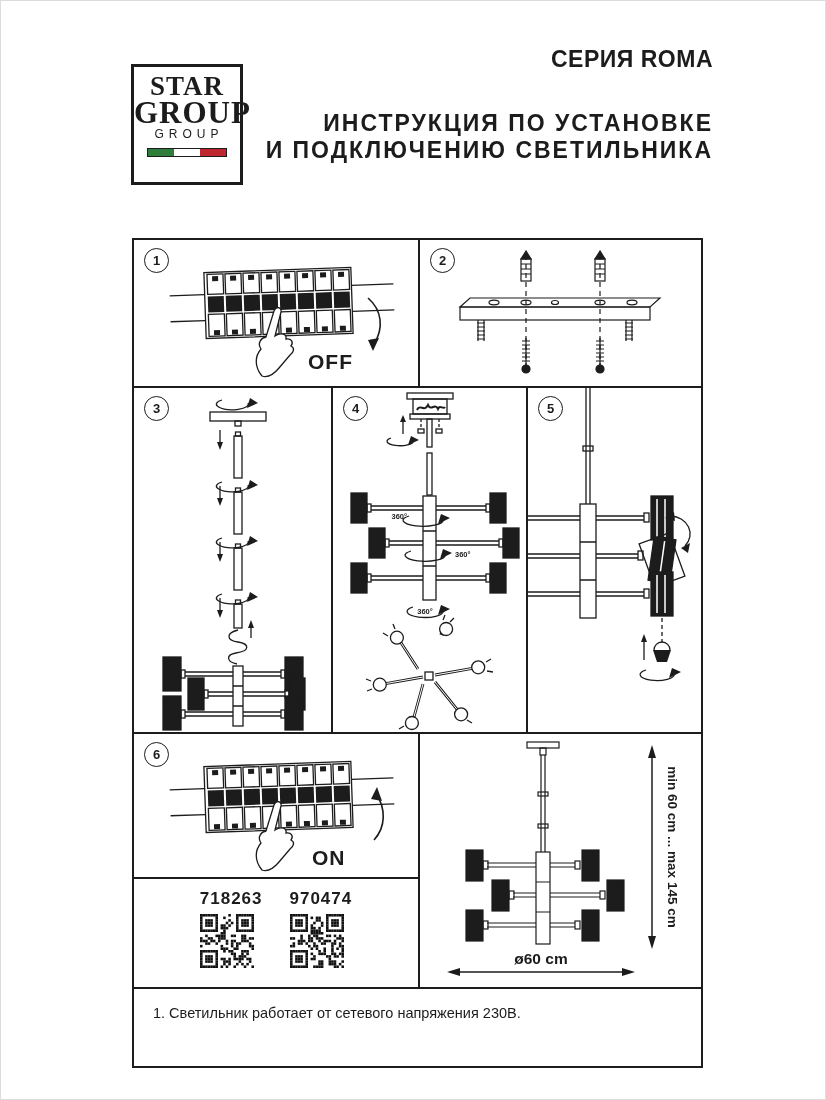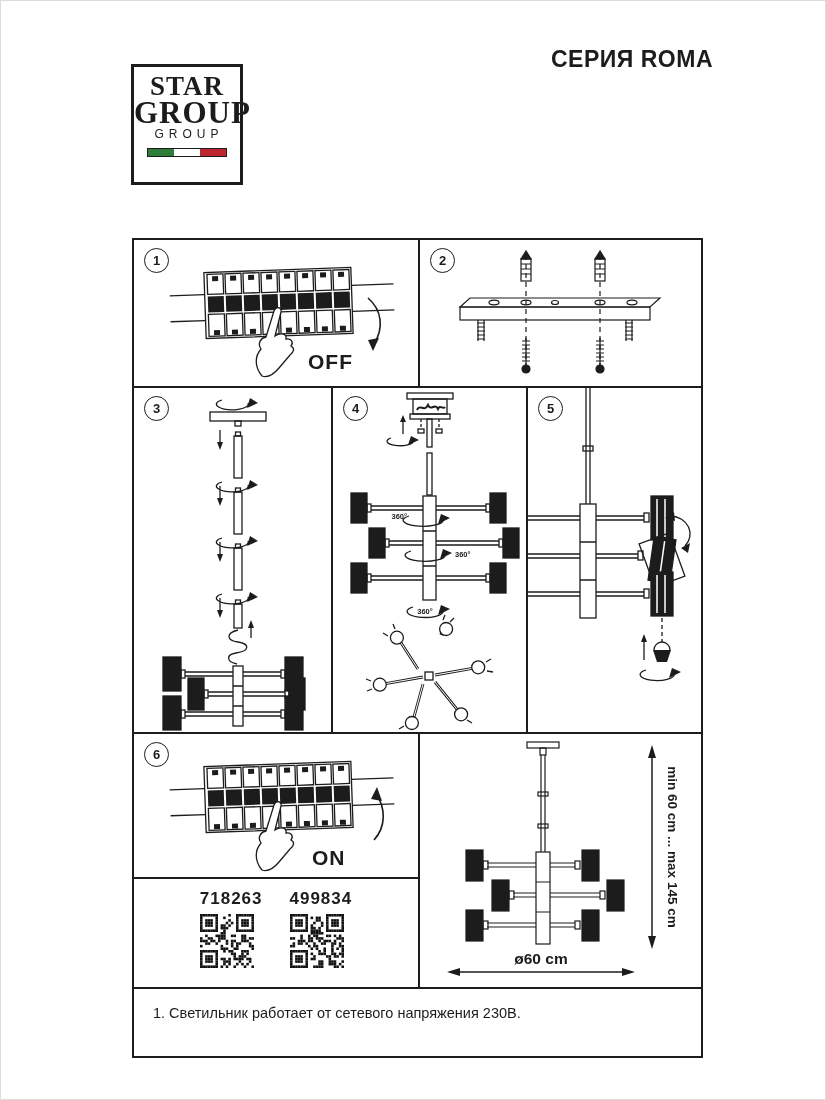--- a/index.html
+++ b/index.html
@@ -28,21 +28,21 @@
             border-radius:50%;font-size:13px;font-weight:600;display:flex;align-items:center;
             justify-content:center;box-sizing:border-box;}
   .p1{left:131px;top:237px;width:288px;height:150px;}
   .p2{left:417px;top:237px;width:285px;height:150px;}
   .p3{left:131px;top:385px;width:201px;height:348px;}
   .p4{left:330px;top:385px;width:197px;height:348px;}
   .p5{left:525px;top:385px;width:177px;height:348px;}
   .p6{left:131px;top:731px;width:288px;height:147px;}
   .pqr{left:131px;top:876px;width:288px;height:112px;}
   .pdim{left:417px;top:731px;width:285px;height:257px;}
-  .pnotes{left:131px;top:986px;width:571px;height:71px;}
+  .pnotes{left:131px;top:986px;width:571px;height:81px;}
   .panel svg{display:block;}
   .ill{position:absolute;}
   
   .qr-wrap{display:flex;justify-content:center;gap:27px;padding-top:10px;}
   .qr-col{text-align:center;}
   .qr-num{font-size:17px;font-weight:bold;letter-spacing:1px;margin-bottom:5px;}
   svg.qr{width:54px;height:54px;}
   
   .notes{padding:13px 10px 0 19px;font-size:14.5px;line-height:22px;}
   text{fill:currentColor;}
@@ -114,20 +114,24 @@
     <div class="logo-group">GROUP</div>
     <div class="logo-flag">
       <span class="flag-green"></span>
       <span class="flag-white"></span>
       <span class="flag-red"></span>
     </div>
   </div>
 
   <div class="header">
     <div class="hdr-series">СЕРИЯ ROMA</div>
+    <div class="hdr-title">
+      <span>ИНСТРУКЦИЯ ПО УСТАНОВКЕ</span><br>
+      <span>И ПОДКЛЮЧЕНИЮ СВЕТИЛЬНИКА</span>
+    </div>
   </div>
 
   <section class="panel p1">
     <div class="step-num">1</div>
     <svg class="ill" style="left:28px;top:8px" width="240" height="132" viewBox="0 0 240 132">
       <use href="#breaker"></use>
       <path d="M206,50 c14,12 16,30 6,46" fill="none" stroke="currentColor" stroke-width="1.6"></path>
       <polygon points="206,92 217,90 211,103" fill="currentColor"></polygon>
       <text x="146" y="121" font-size="21" font-weight="600" letter-spacing="1">OFF</text>
     </svg>
@@ -594,21 +598,21 @@
             <rect x="12" y="48" width="3" height="3"></rect>
             <rect x="6" y="51" width="3" height="3"></rect>
             <rect x="9" y="51" width="3" height="3"></rect>
             <rect x="12" y="51" width="3" height="3"></rect>
             <rect x="6" y="54" width="3" height="3"></rect>
             <rect x="9" y="54" width="3" height="3"></rect>
             <rect x="12" y="54" width="3" height="3"></rect>
           </svg>
       </div>
       <div class="qr-col">
-        <div class="qr-num">499834</div>
+        <div class="qr-num">970474</div>
         <svg class="qr" viewBox="0 0 63 63" fill="#111">
             <rect x="24" y="3" width="3" height="3"></rect>
             <rect x="30" y="3" width="3" height="3"></rect>
             <rect x="33" y="3" width="3" height="3"></rect>
             <rect x="30" y="6" width="3" height="3"></rect>
             <rect x="33" y="6" width="3" height="3"></rect>
             <rect x="27" y="9" width="3" height="3"></rect>
             <rect x="36" y="9" width="3" height="3"></rect>
             <rect x="24" y="12" width="3" height="3"></rect>
             <rect x="36" y="12" width="3" height="3"></rect>

